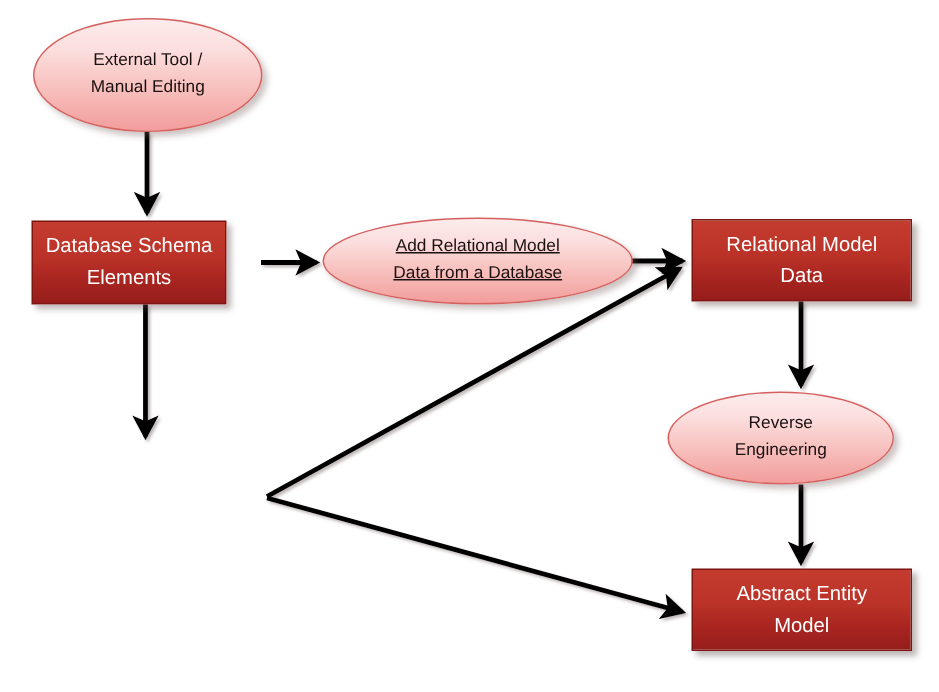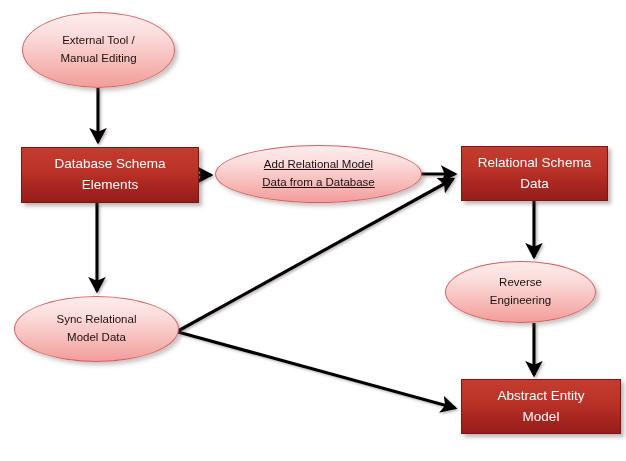--- a/index.html
+++ b/index.html
@@ -82,43 +82,39 @@
       <line x1="534" y1="201" x2="534" y2="257"></line>
       <line x1="534" y1="323" x2="534" y2="375"></line>
     </g>
   </svg>
 
   <div class="node ellipse" style="left:22px; top:12px; width:153px; height:76px;">
     <span class="label">External Tool /
 Manual Editing</span>
   </div>
 
-  <div class="node box" style="left:21px; top:147px; width:178px; height:56px;">
+  <div class="node box" style="left:21px; top:147px; width:130px; height:56px;">
     <span class="label">Database Schema
 Elements</span>
   </div>
 
   <div class="node ellipse" style="left:215px; top:145px; width:207px; height:58px;text-decoration:underline;">
     <span class="label">Add Relational Model
 Data from a Database</span>
   </div>
 
   <div class="node box" style="left:461px; top:146px; width:147px; height:55px;">
-    <span class="label">Relational Schema
+    <span class="label">Relational Model
 Data</span>
   </div>
 
-  <div class="node ellipse" style="left:14px; top:296px; width:165px; height:66px;">
-    <span class="label">Sync Relational
-Model Data</span>
-  </div>
 
   <div class="node ellipse" style="left:445px; top:261px; width:151px; height:62px;">
     <span class="label">Reverse
 Engineering</span>
   </div>
 
-  <div class="node box" style="left:461px; top:379px; width:160px; height:55px;">
+  <div class="node box" style="left:461px; top:379px; width:147px; height:55px;">
     <span class="label">Abstract Entity
 Model</span>
   </div>
 
 </div>
 
 </body></html>

